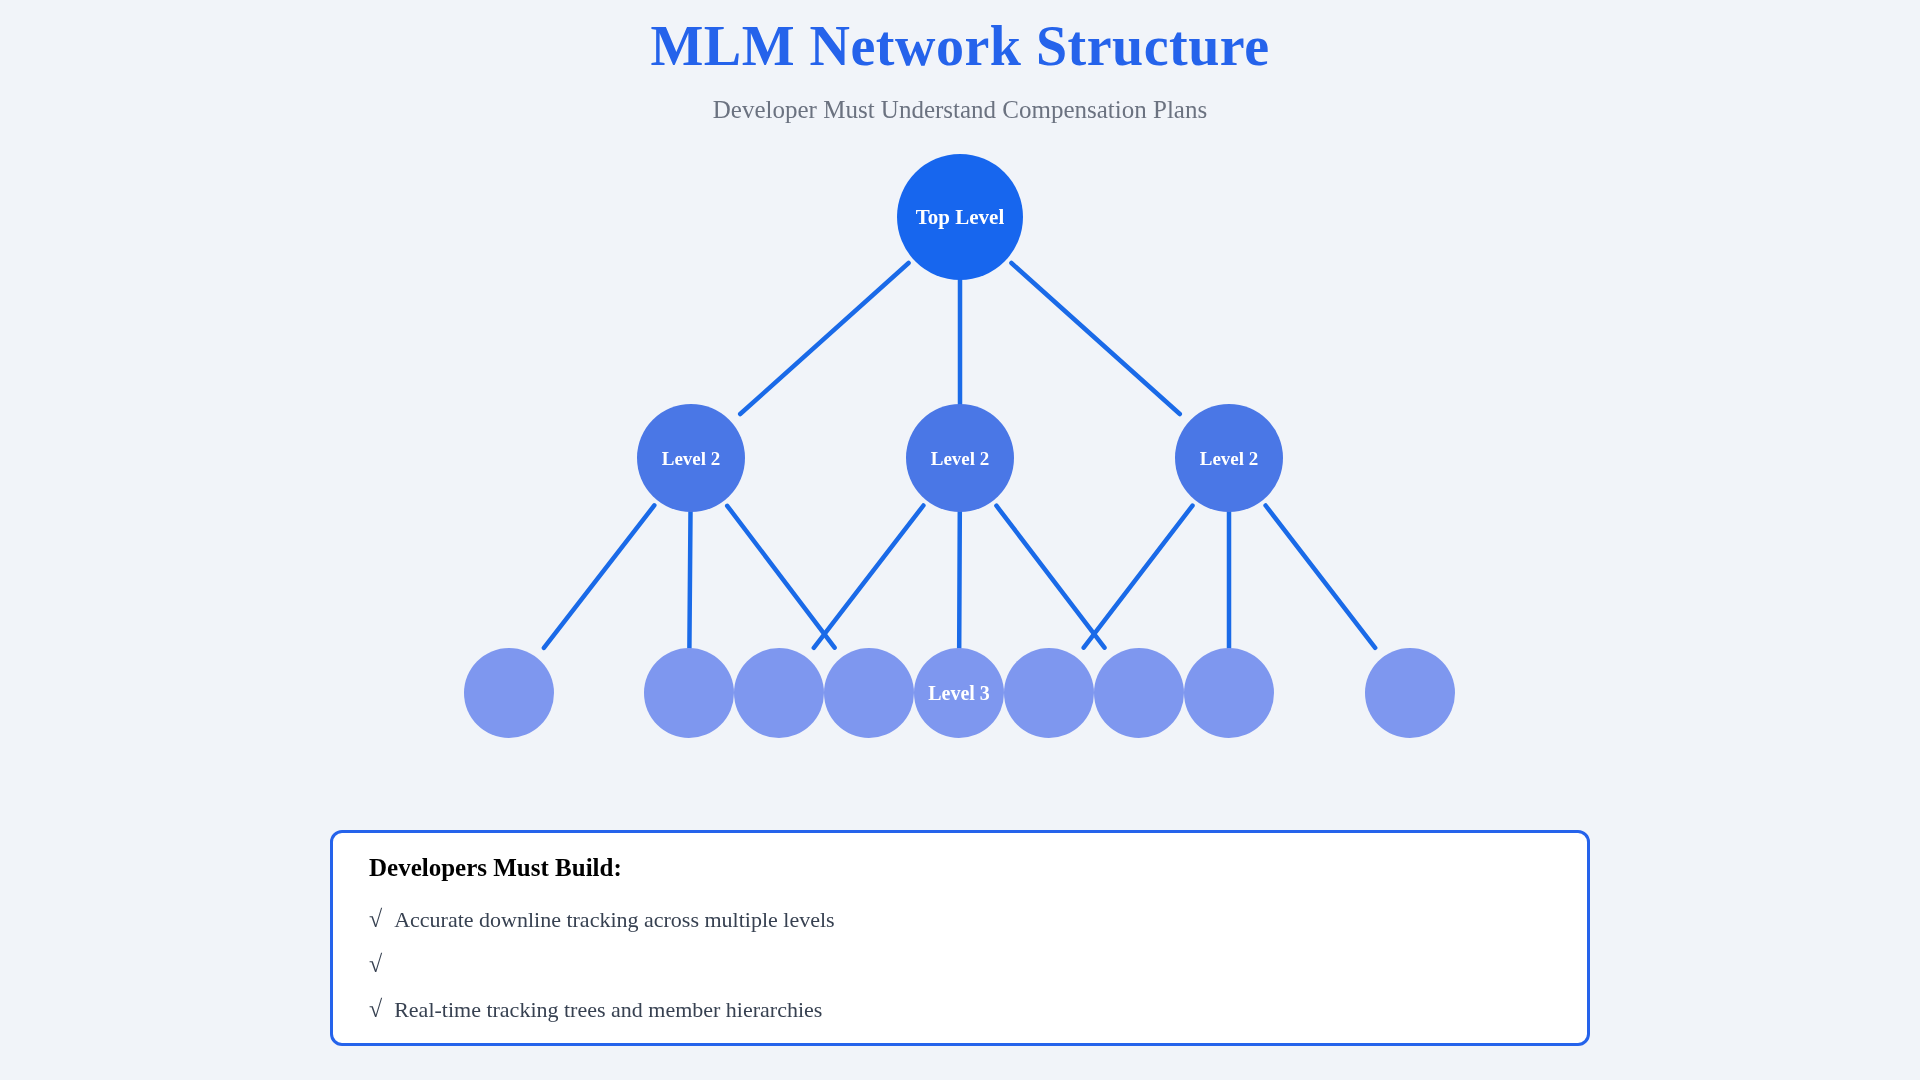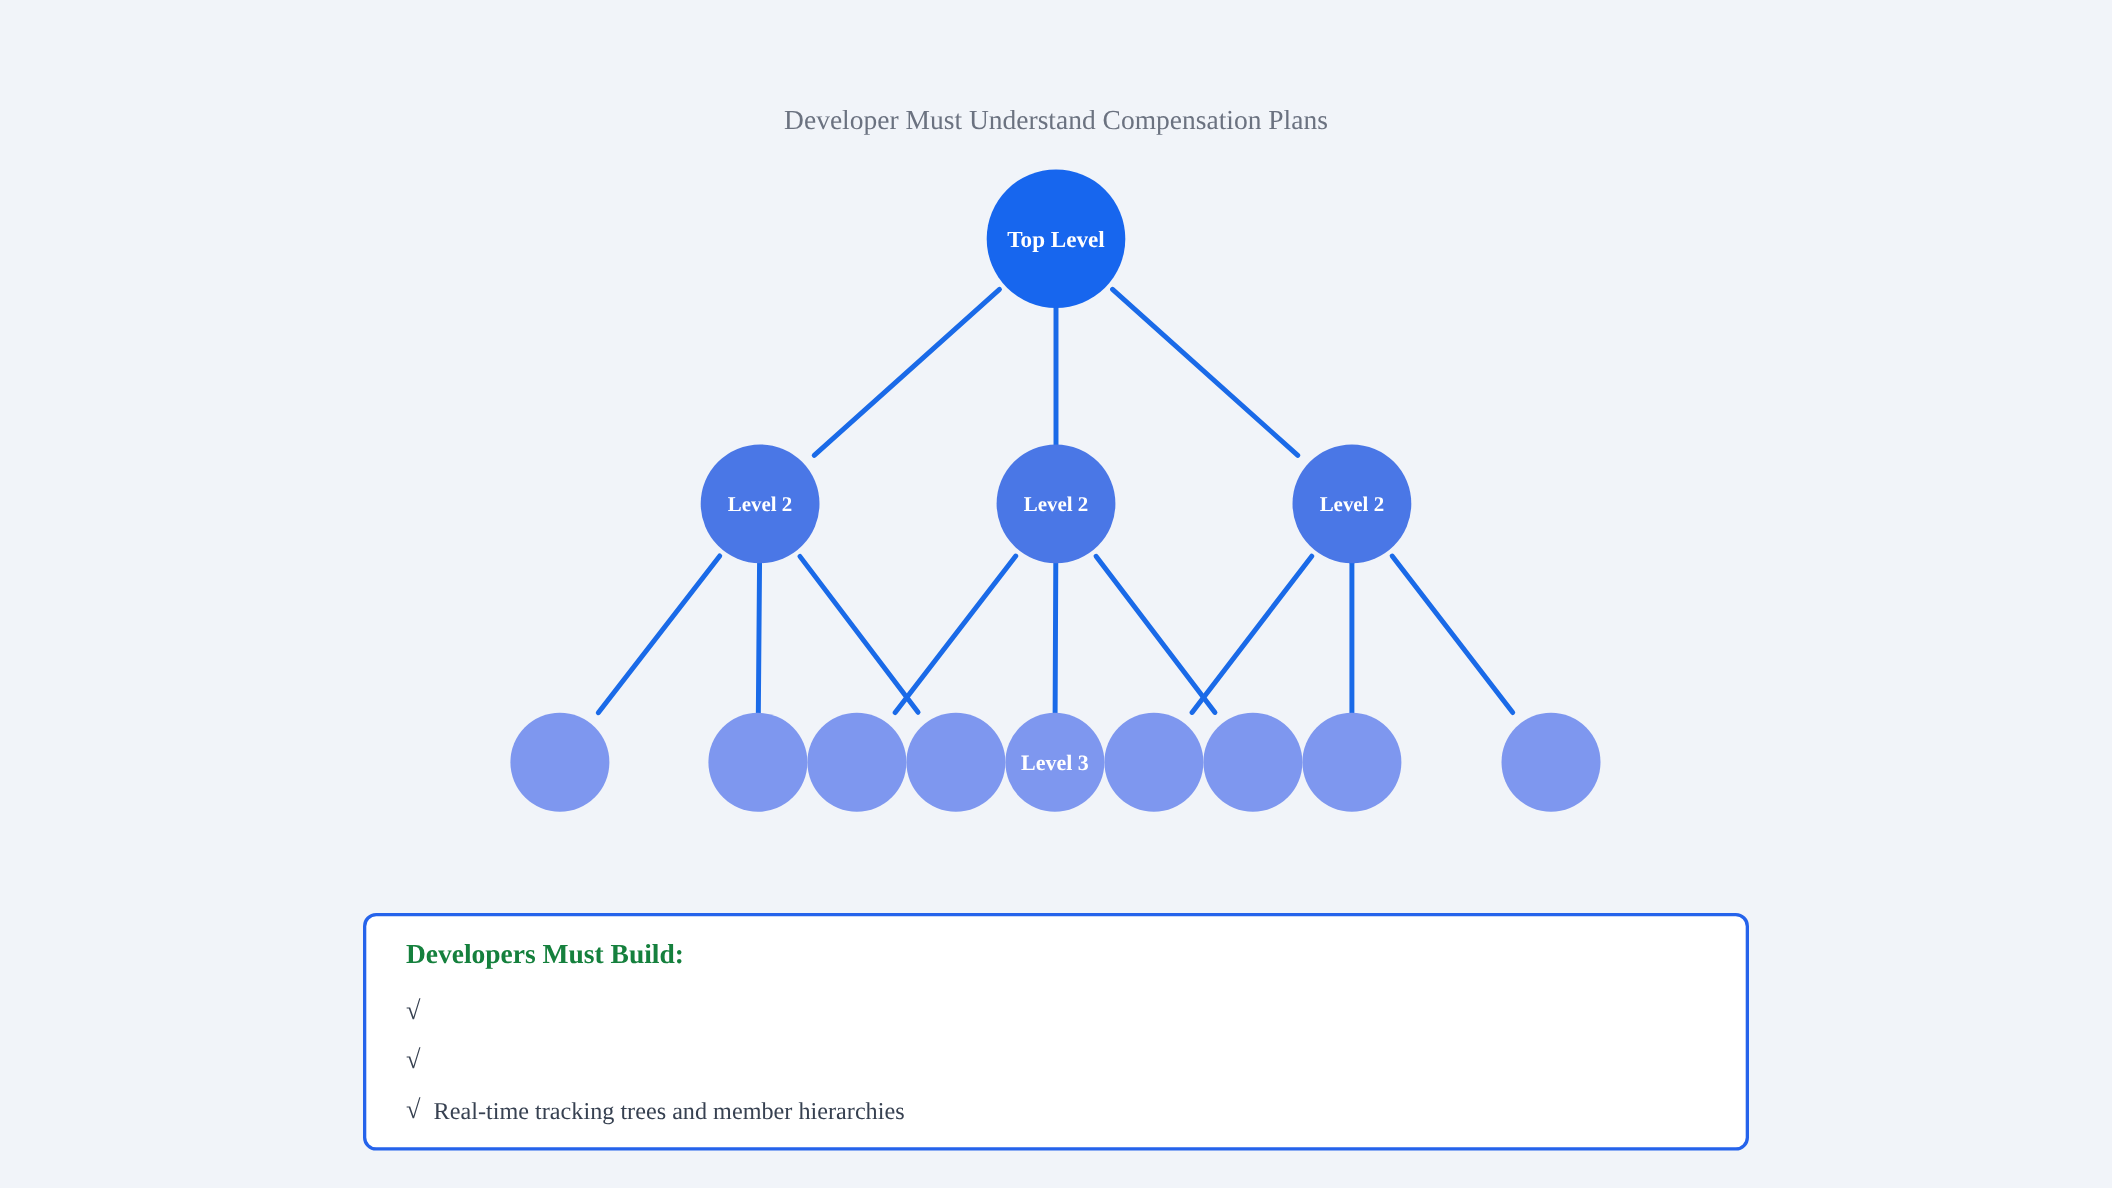--- a/index.html
+++ b/index.html
@@ -38,20 +38,21 @@
   .info-list li {
     display: flex; align-items: center; height: 45px;
     font-size: 22px; color: #374151;
   }
   .check { margin-right: 12px; font-size: 24px; color: #374151; }
 </style>
 </head>
 <body>
 
 <div class="stage" style="background: rgb(241, 244, 249);">
+  <h1 class="title" style="color: rgb(37, 99, 235);">MLM Network Structure</h1>
   <div class="subtitle" style="color: rgb(107, 114, 128);">Developer Must Understand Compensation Plans</div>
 
   <svg class="diagram" viewBox="0 0 1920 1080" xmlns="http://www.w3.org/2000/svg">
       <line x1="908.6" y1="263.0" x2="740.2" y2="414.0" stroke="#1a6ae8" stroke-width="4.5" stroke-linecap="round"></line>
       <line x1="960.0" y1="280.0" x2="960.0" y2="404.0" stroke="#1a6ae8" stroke-width="4.5" stroke-linecap="round"></line>
       <line x1="1011.4" y1="263.0" x2="1179.8" y2="414.0" stroke="#1a6ae8" stroke-width="4.5" stroke-linecap="round"></line>
       <line x1="654.3" y1="505.4" x2="543.9" y2="647.9" stroke="#1a6ae8" stroke-width="4.5" stroke-linecap="round"></line>
       <line x1="690.5" y1="512.0" x2="689.4" y2="648.0" stroke="#1a6ae8" stroke-width="4.5" stroke-linecap="round"></line>
       <line x1="727.2" y1="505.8" x2="834.6" y2="647.6" stroke="#1a6ae8" stroke-width="4.5" stroke-linecap="round"></line>
       <line x1="923.4" y1="505.5" x2="813.8" y2="647.8" stroke="#1a6ae8" stroke-width="4.5" stroke-linecap="round"></line>
@@ -74,24 +75,25 @@
       <circle cx="869" cy="693" r="45" fill="#7e97ef"></circle>
       <circle cx="959" cy="693" r="45" fill="#7e97ef"></circle>
       <text x="959" y="700" text-anchor="middle" fill="#ffffff" font-size="20" font-weight="bold" font-family="&quot;Liberation Serif&quot;, serif">Level 3</text>
       <circle cx="1049" cy="693" r="45" fill="#7e97ef"></circle>
       <circle cx="1139" cy="693" r="45" fill="#7e97ef"></circle>
       <circle cx="1229" cy="693" r="45" fill="#7e97ef"></circle>
       <circle cx="1410" cy="693" r="45" fill="#7e97ef"></circle>
     </svg>
 
   <div class="info-box" style="border-color: rgb(37, 99, 235);">
-    <div class="info-heading" style="color: #15803d;">Developers Must Build:</div>
+    <div class="info-heading" style="color: #000000;">Developers Must Build:</div>
     <ul class="info-list">
         <li>
           <span class="check">√</span>
+          <span>Accurate downline tracking across multiple levels</span>
         </li>
         <li>
           <span class="check">√</span>
         </li>
         <li>
           <span class="check">√</span>
           <span>Real-time tracking trees and member hierarchies</span>
         </li>
       </ul>
   </div>

